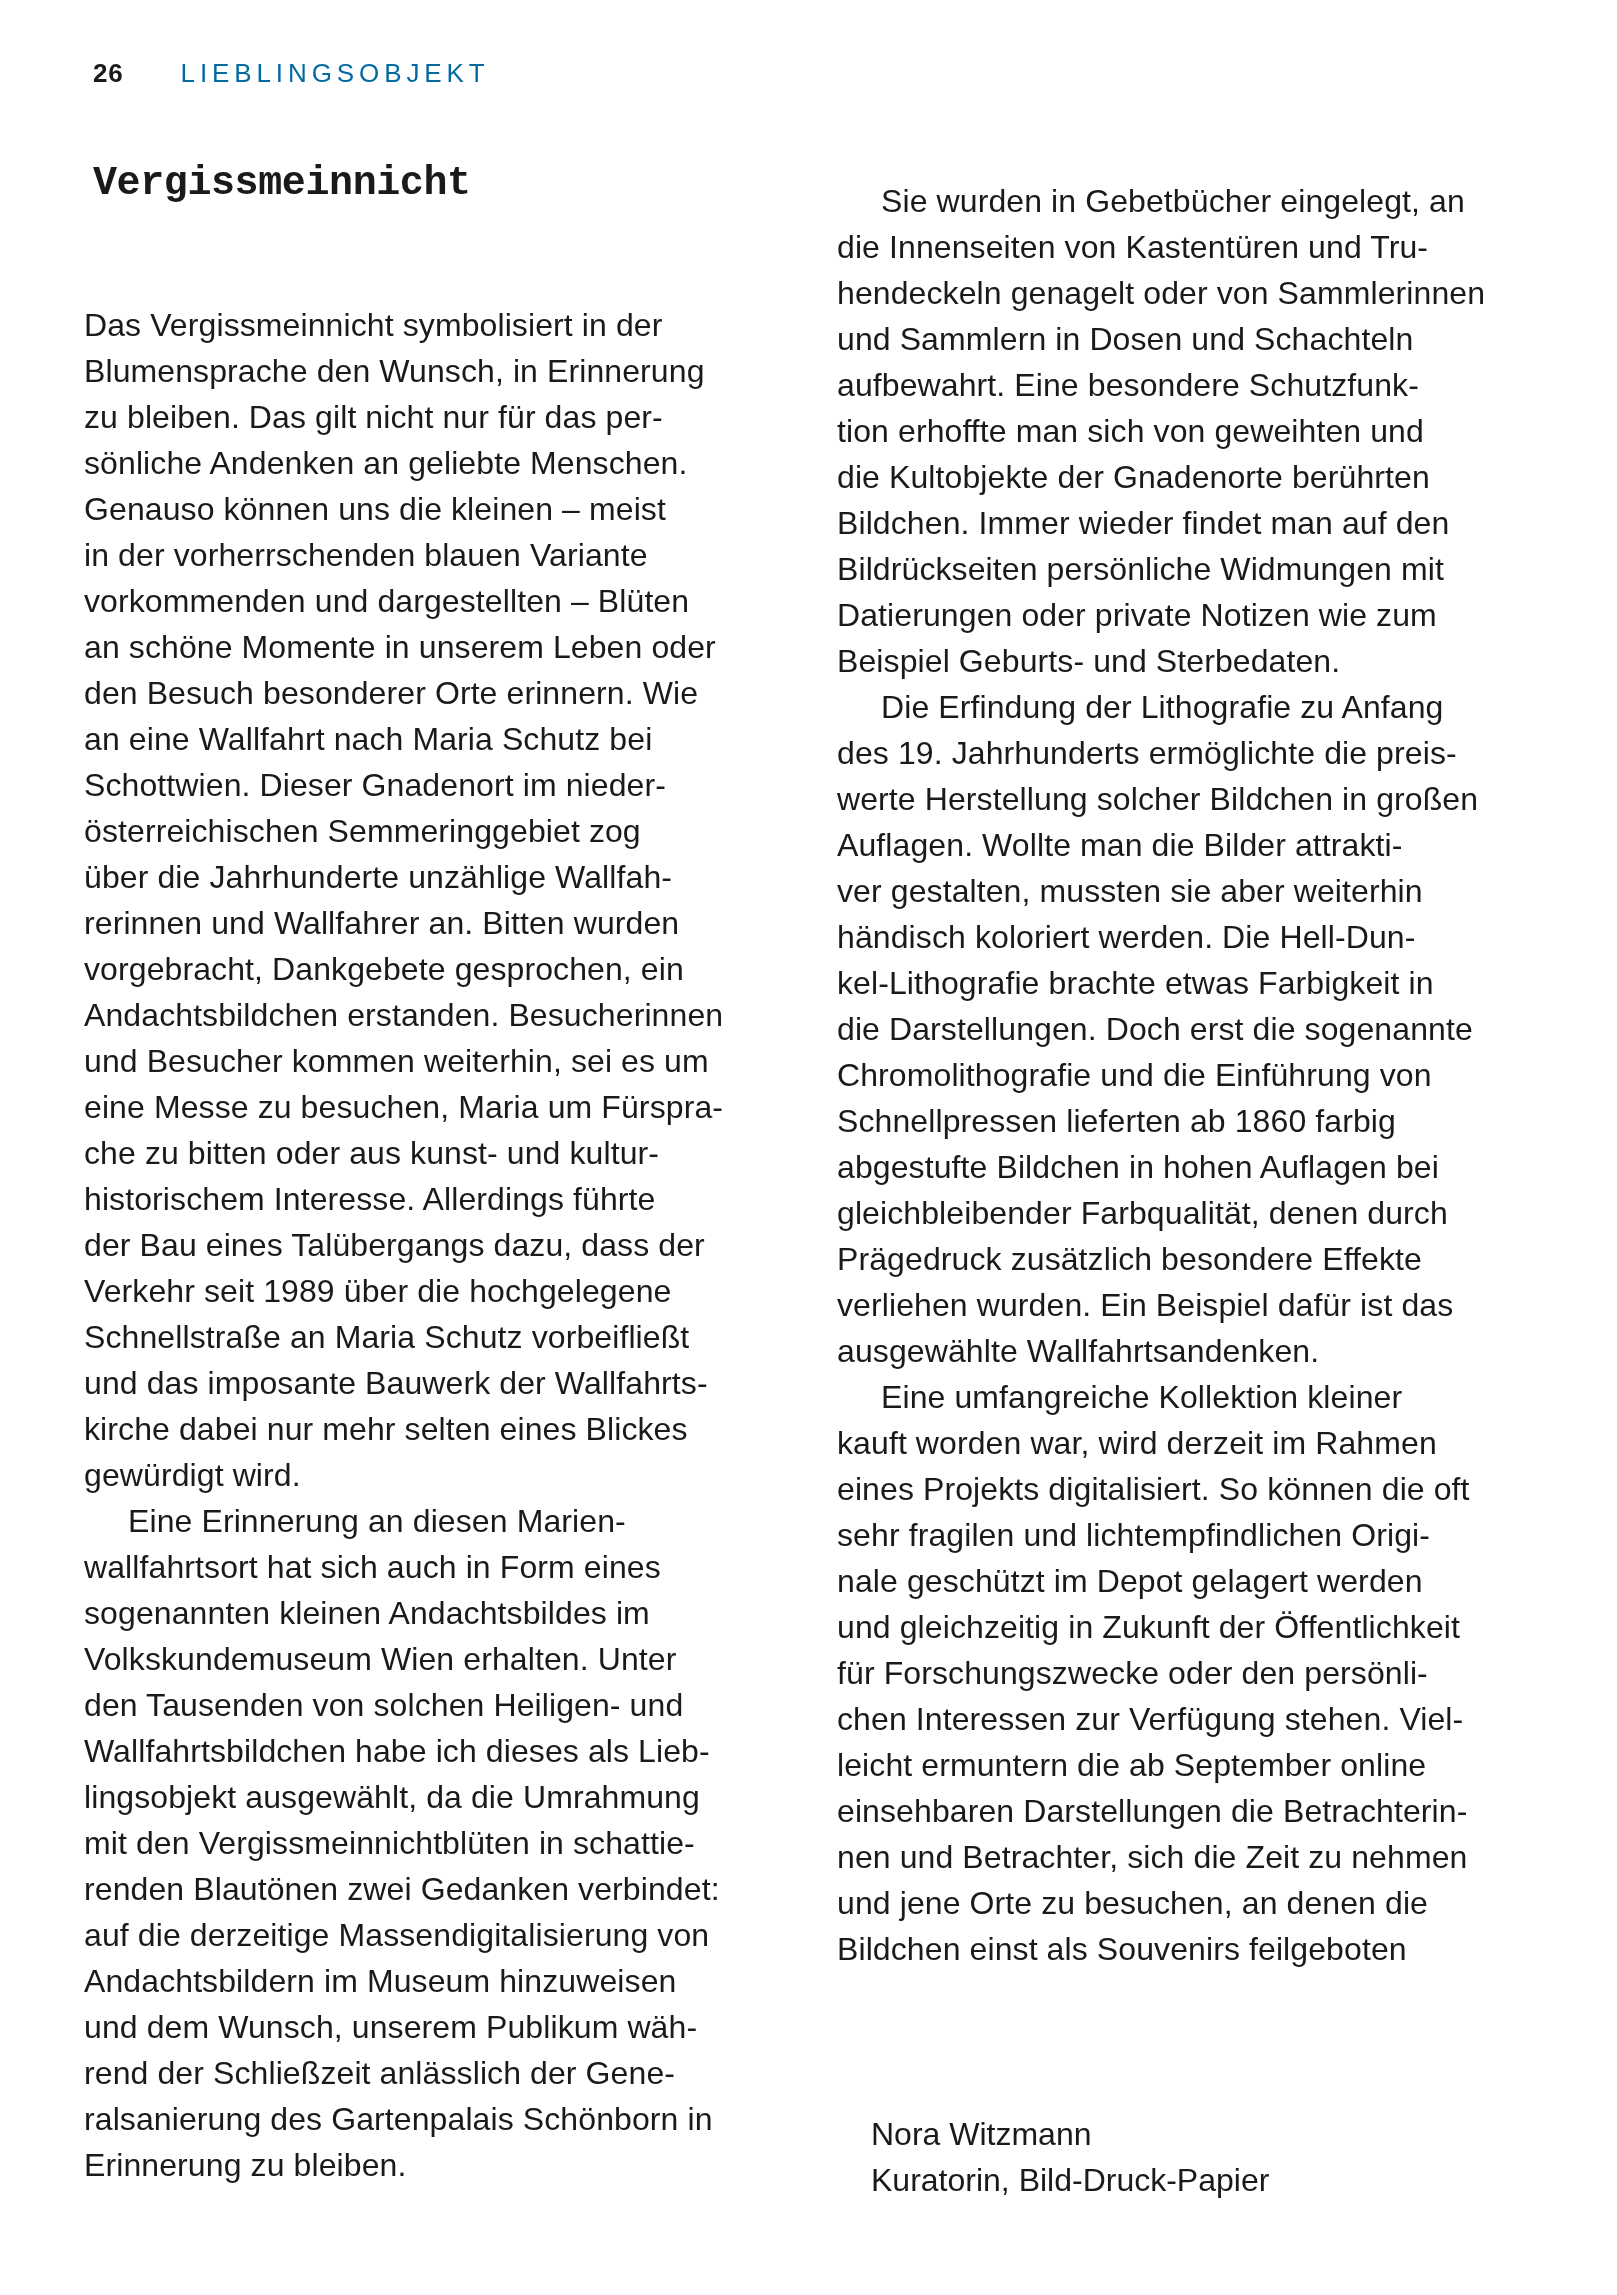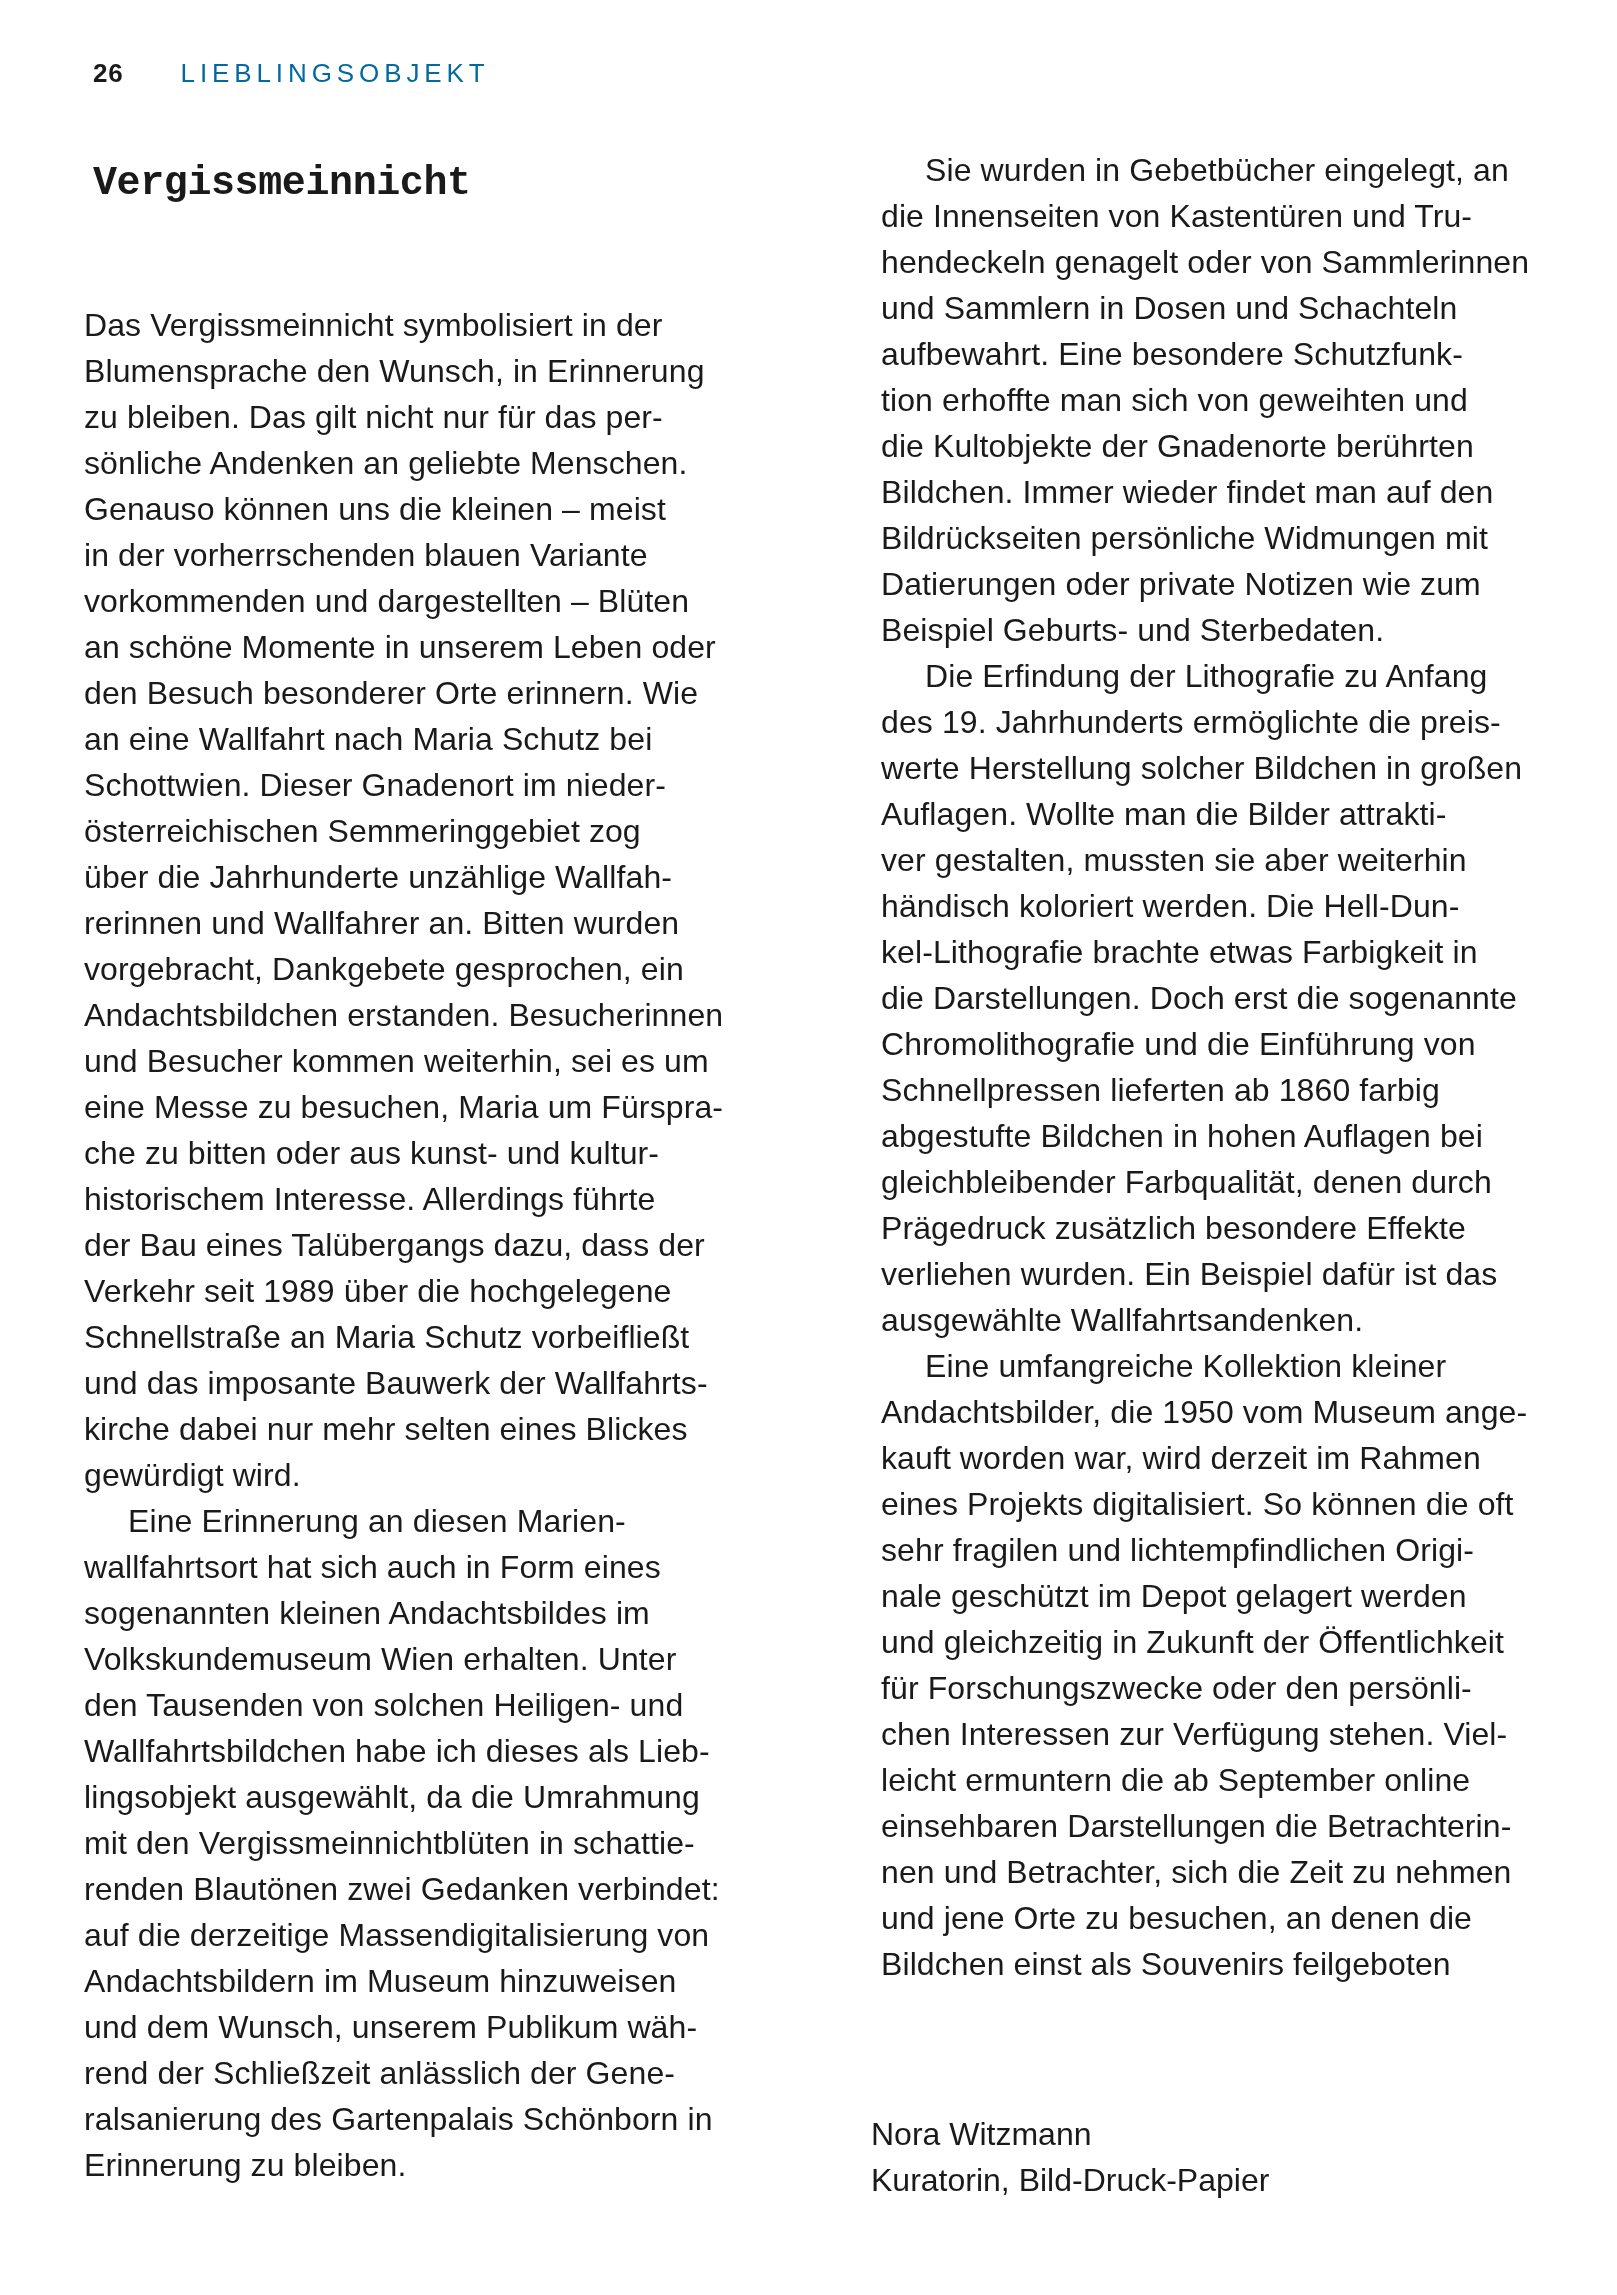--- a/index.html
+++ b/index.html
@@ -4,21 +4,21 @@
 <style>
   html, body { margin: 0; padding: 0; background: #ffffff; }
   body { width: 1617px; height: 2295px; position: relative; overflow: hidden;
          font-family: "Liberation Sans", sans-serif; color: #1a1a1a; }
   .running-head { position: absolute; left: 93px; top: 57px; font-size: 26px; line-height: 32px; }
   .page-num { font-weight: bold; letter-spacing: 0.8px; }
   .section { margin-left: 57px; letter-spacing: 4.9px; font-weight: normal; color: #0369a1; }
   .title { position: absolute; left: 93px; top: 158px; margin: 0; font-size: 40px; font-weight: bold; line-height: 52px; letter-spacing: -0.4px; font-family: Liberation Mono, monospace; }
   .col { position: absolute; font-size: 32px; line-height: 46px; letter-spacing: 0.1px; }
   .col-left { left: 84px; top: 302px; width: 703px; }
-  .col-right { left: 837px; top: 147px; width: 712px; margin-left: 44px; }
+  .col-right { left: 837px; top: 178px; width: 712px; }
   .line { white-space: nowrap; display: block; }
   .indent { padding-left: 44px; }
   .sig { position: absolute; left: 837px; top: 2111px; font-size: 32px; line-height: 46px; margin-left: 34px; }
 </style>
 </head>
 <body>
 
 <div class="running-head">
   <span class="page-num">26</span><span class="section">LIEBLINGSOBJEKT</span>
 </div>
@@ -89,21 +89,20 @@
     <span class="line">kel-Lithografie brachte etwas Farbigkeit in</span>
     <span class="line">die Darstellungen. Doch erst die sogenannte</span>
     <span class="line">Chromolithografie und die Einführung von</span>
     <span class="line">Schnellpressen lieferten ab 1860 farbig</span>
     <span class="line">abgestufte Bildchen in hohen Auflagen bei</span>
     <span class="line">gleichbleibender Farbqualität, denen durch</span>
     <span class="line">Prägedruck zusätzlich besondere Effekte</span>
     <span class="line">verliehen wurden. Ein Beispiel dafür ist das</span>
     <span class="line">ausgewählte Wallfahrtsandenken.</span>
     <span class="line indent">Eine umfangreiche Kollektion kleiner</span>
-    <span class="line">Andachtsbilder, die 1950 vom Museum ange-</span>
     <span class="line">kauft worden war, wird derzeit im Rahmen</span>
     <span class="line">eines Projekts digitalisiert. So können die oft</span>
     <span class="line">sehr fragilen und lichtempfindlichen Origi-</span>
     <span class="line">nale geschützt im Depot gelagert werden</span>
     <span class="line">und gleichzeitig in Zukunft der Öffentlichkeit</span>
     <span class="line">für Forschungszwecke oder den persönli-</span>
     <span class="line">chen Interessen zur Verfügung stehen. Viel-</span>
     <span class="line">leicht ermuntern die ab September online</span>
     <span class="line">einsehbaren Darstellungen die Betrachterin-</span>
     <span class="line">nen und Betrachter, sich die Zeit zu nehmen</span>

